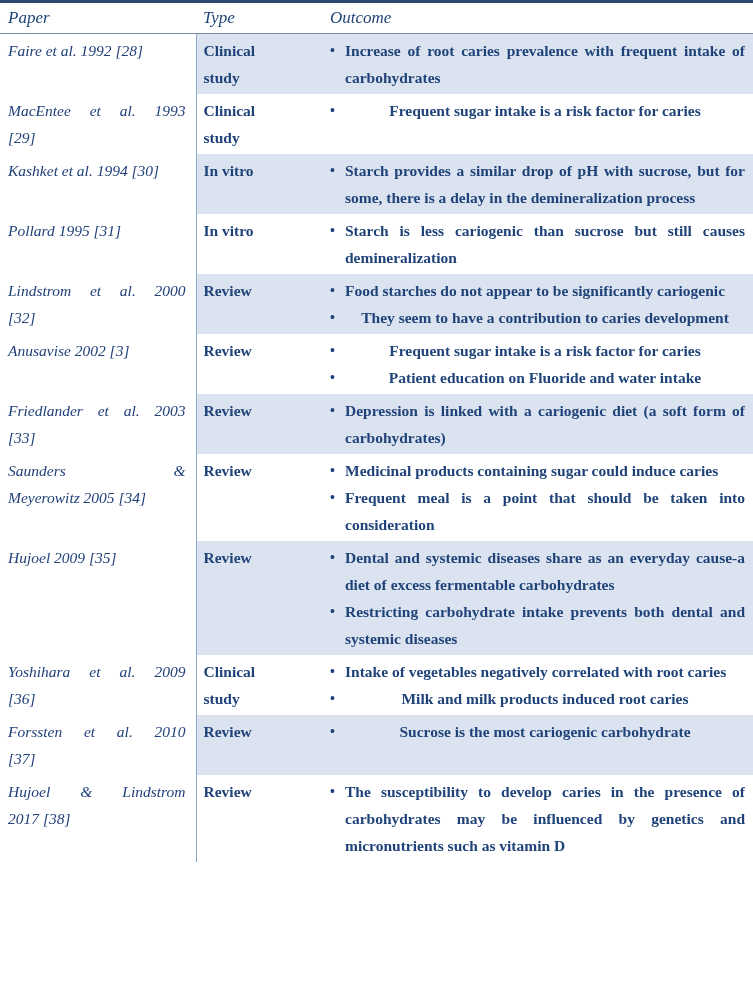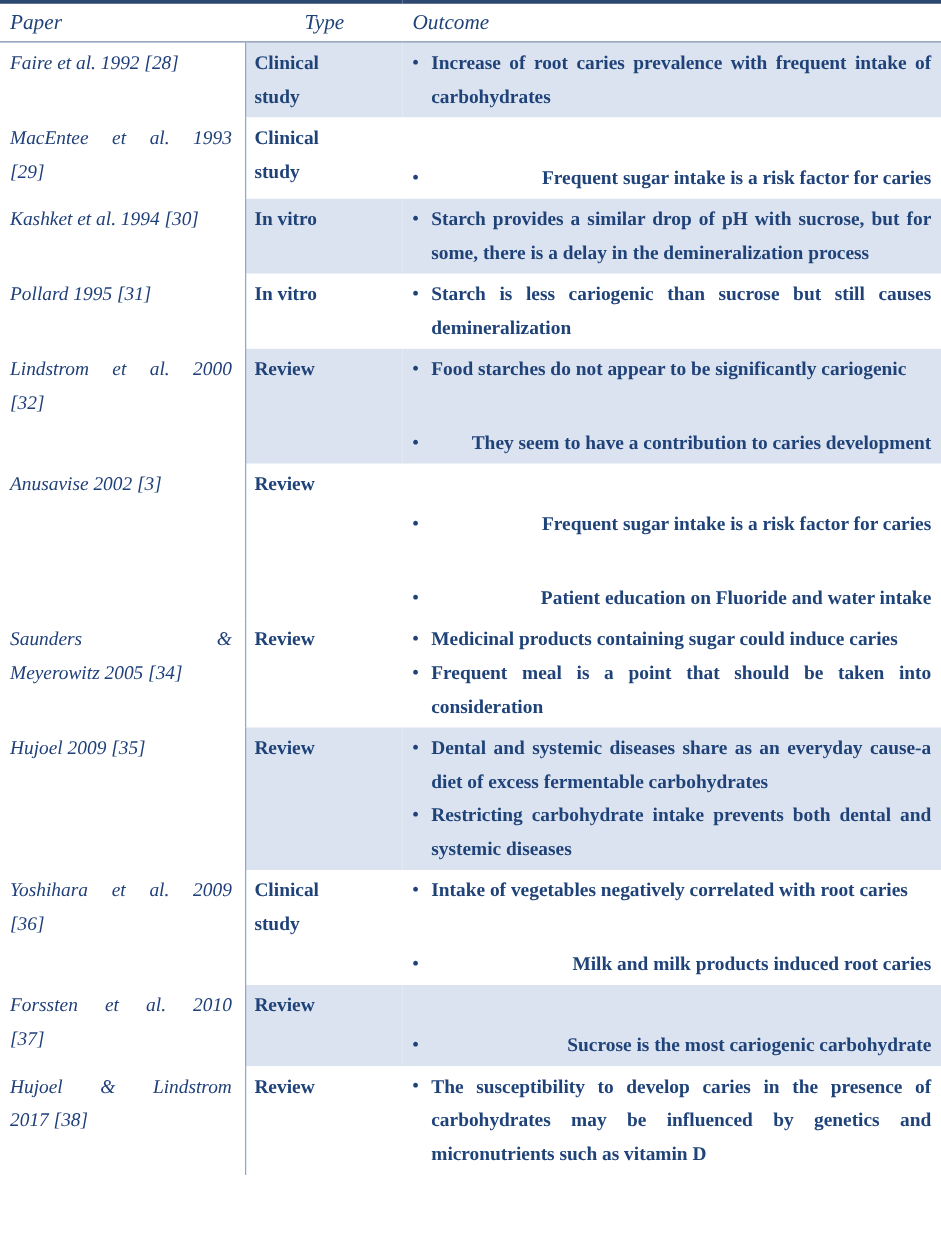--- a/index.html
+++ b/index.html
@@ -37,21 +37,21 @@
     font-size: 17px;
     line-height: 20px;
     color: #1f4379;
     text-align: left;
     padding: 5px 6px 5px 6px;
     vertical-align: bottom;
     border-bottom: 1.5px solid #7b8ca8;
     background: #ffffff;
   }
   thead th.th-paper   { padding-left: 8px; }
-  thead th.th-type    { padding-left: 7px; text-align: center; }
+  thead th.th-type    { padding-left: 7px; }
   thead th.th-outcome { padding-left: 8px; }
 
   tbody td {
     vertical-align: top;
     font-size: 15.5px;
     line-height: 27px;
     padding: 0;
     background: #ffffff;
   }
 
@@ -115,22 +115,21 @@
     top: 0;
     font-size: 14px;
     line-height: 27px;
     color: #20407a;
   }
   ul.bullets li .btext {
     display: block;
     text-align: justify;
   }
   ul.bullets li.nojustify .btext {
-    text-align: right;
-    margin-top: 32px;
+    text-align: center;
   }
 </style>
 </head>
 <body>
 
 <div class="table-wrap">
   <table class="lit-table">
     <colgroup>
       <col class="c-paper">
       <col class="c-type">
@@ -245,20 +244,37 @@
                 <span class="bullet-dot">•</span>
                 <span class="btext">Frequent sugar intake is a risk factor for caries</span>
               </li>
               <li class="nojustify">
                 <span class="bullet-dot">•</span>
                 <span class="btext">Patient education on Fluoride and water intake</span>
               </li>
             </ul>
           </td>
         </tr>
+        <tr class="shaded">
+          <td class="paper-cell">
+            <span class="pline">Friedlander et al. 2003</span>
+            <span class="pline last">[33]</span>
+          </td>
+          <td class="type-cell">
+            <span class="tline">Review</span>
+          </td>
+          <td class="outcome-cell">
+            <ul class="bullets">
+              <li>
+                <span class="bullet-dot">•</span>
+                <span class="btext">Depression is linked with a cariogenic diet (a soft form of carbohydrates)</span>
+              </li>
+            </ul>
+          </td>
+        </tr>
         <tr>
           <td class="paper-cell">
             <span class="pline">Saunders &amp; </span>
             <span class="pline last">Meyerowitz 2005 [34]</span>
           </td>
           <td class="type-cell">
             <span class="tline">Review</span>
           </td>
           <td class="outcome-cell">
             <ul class="bullets">

